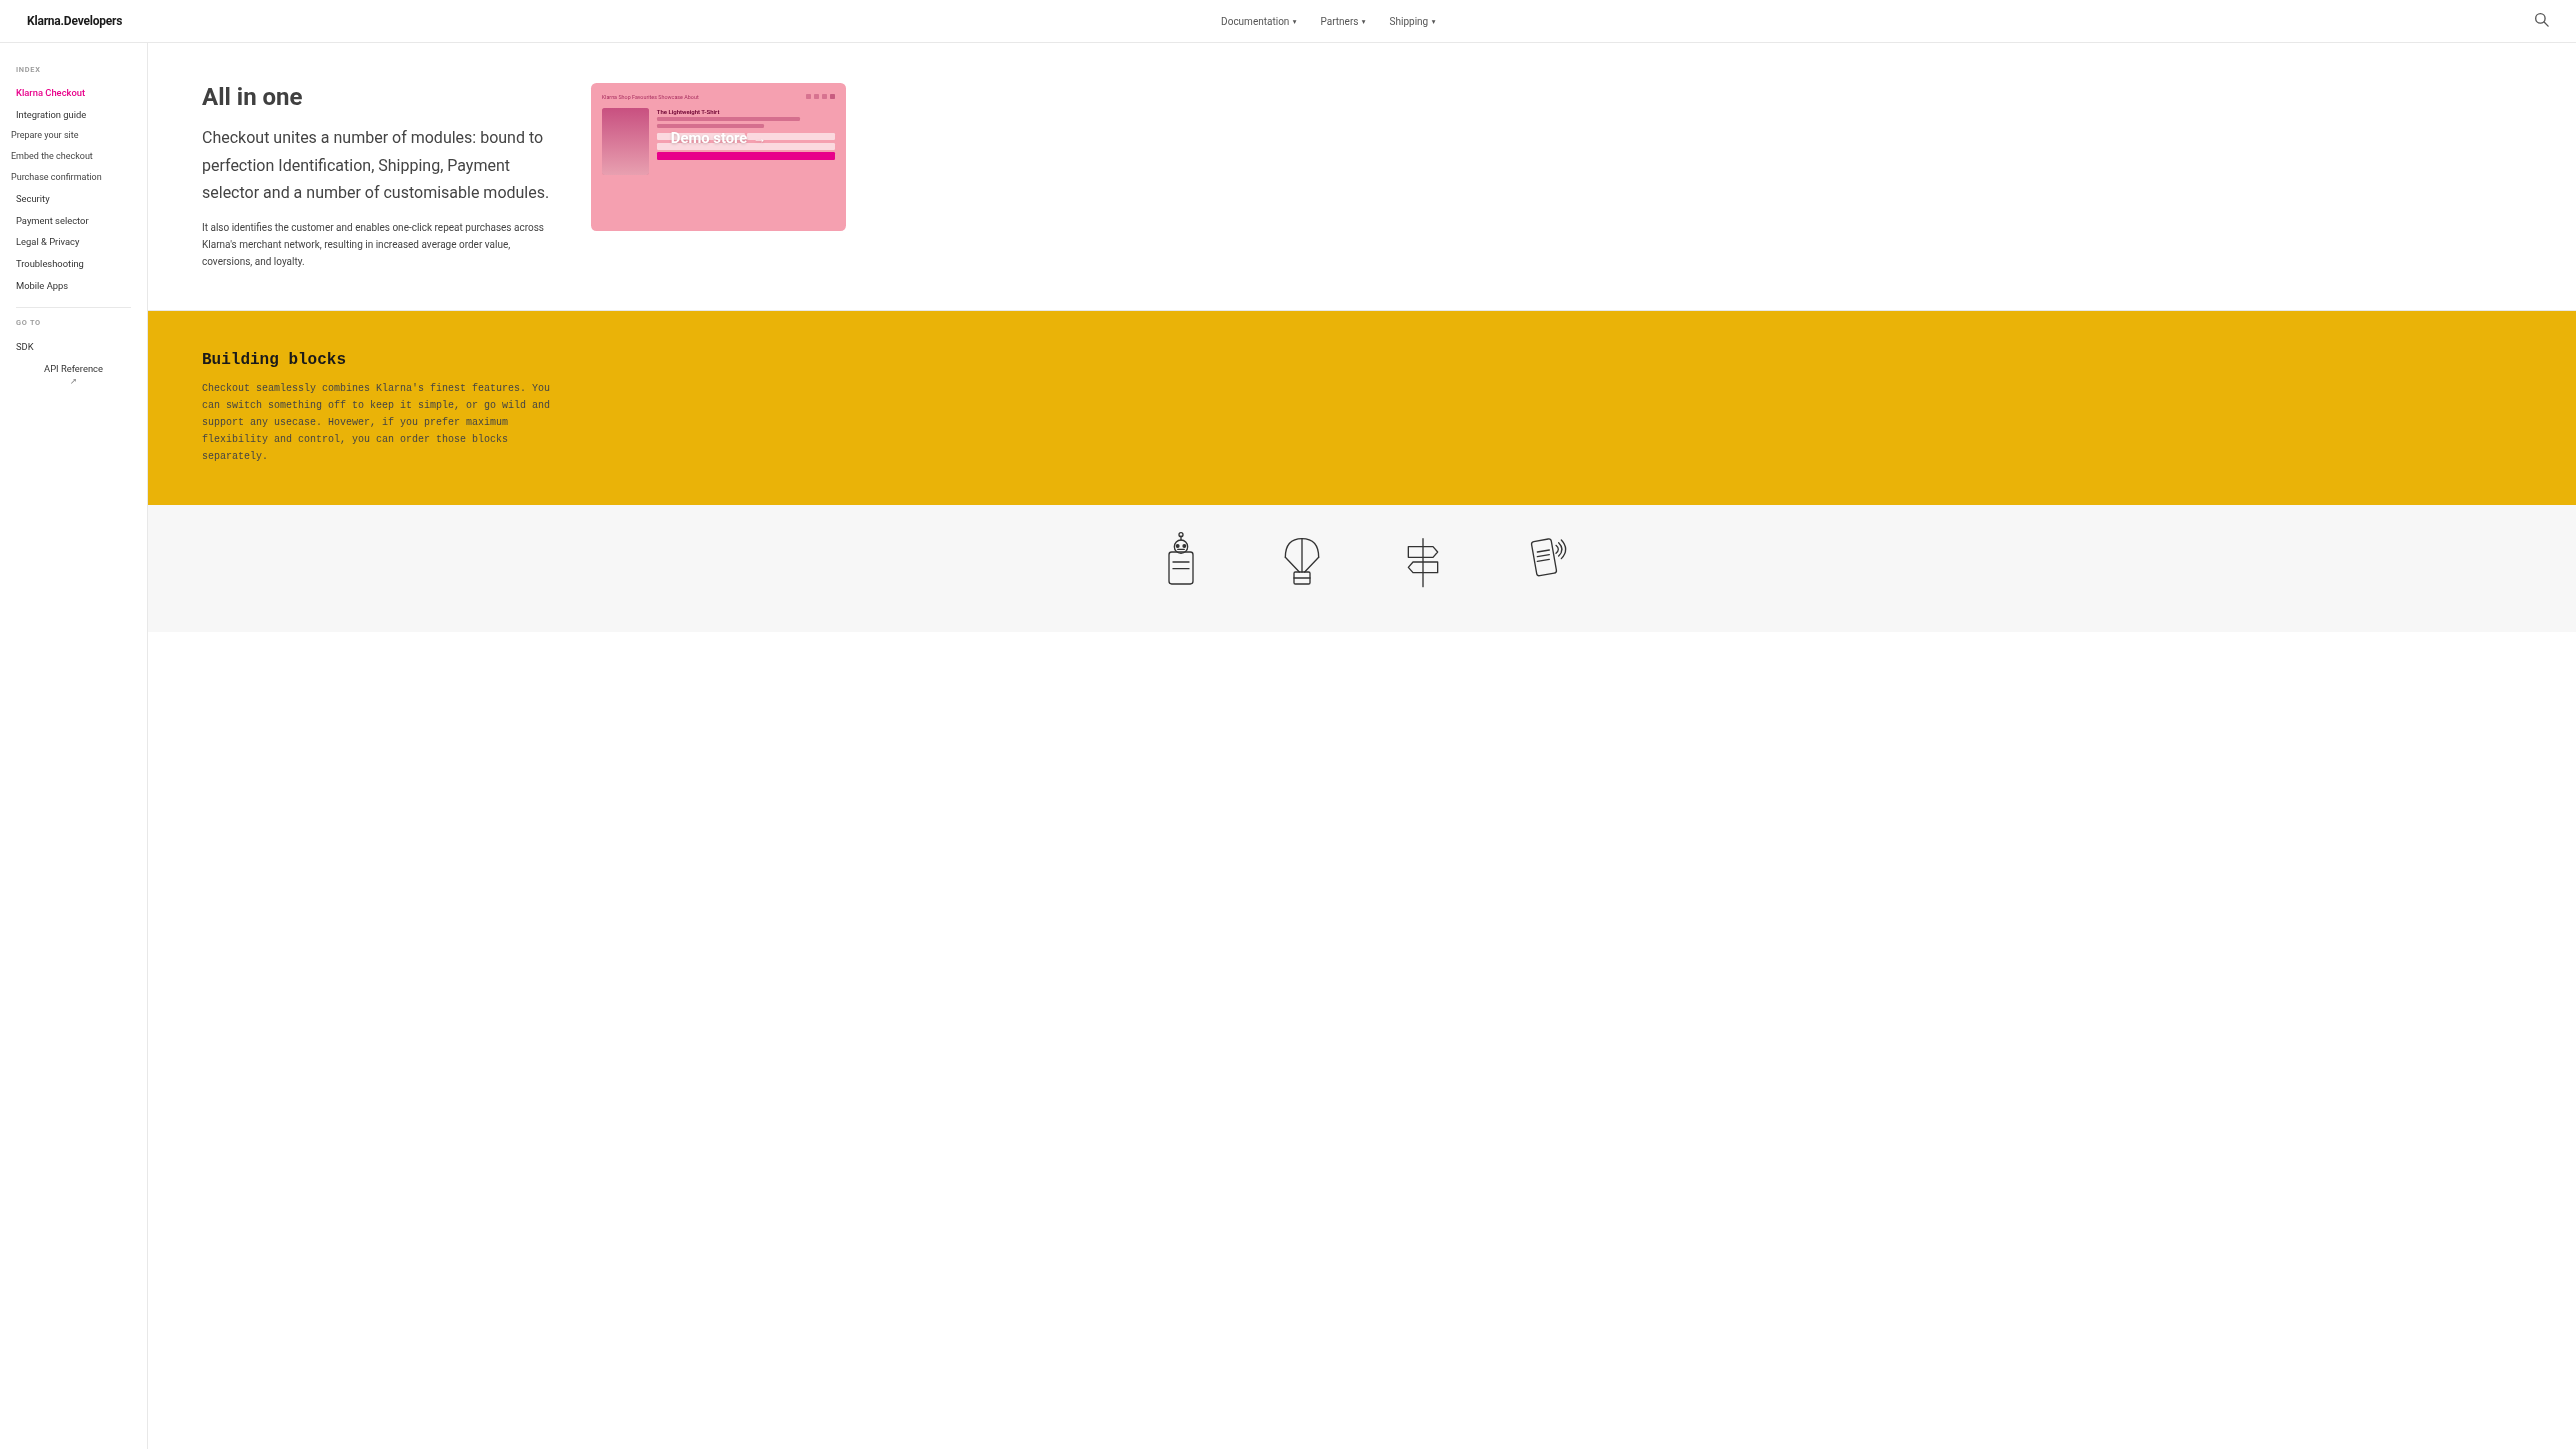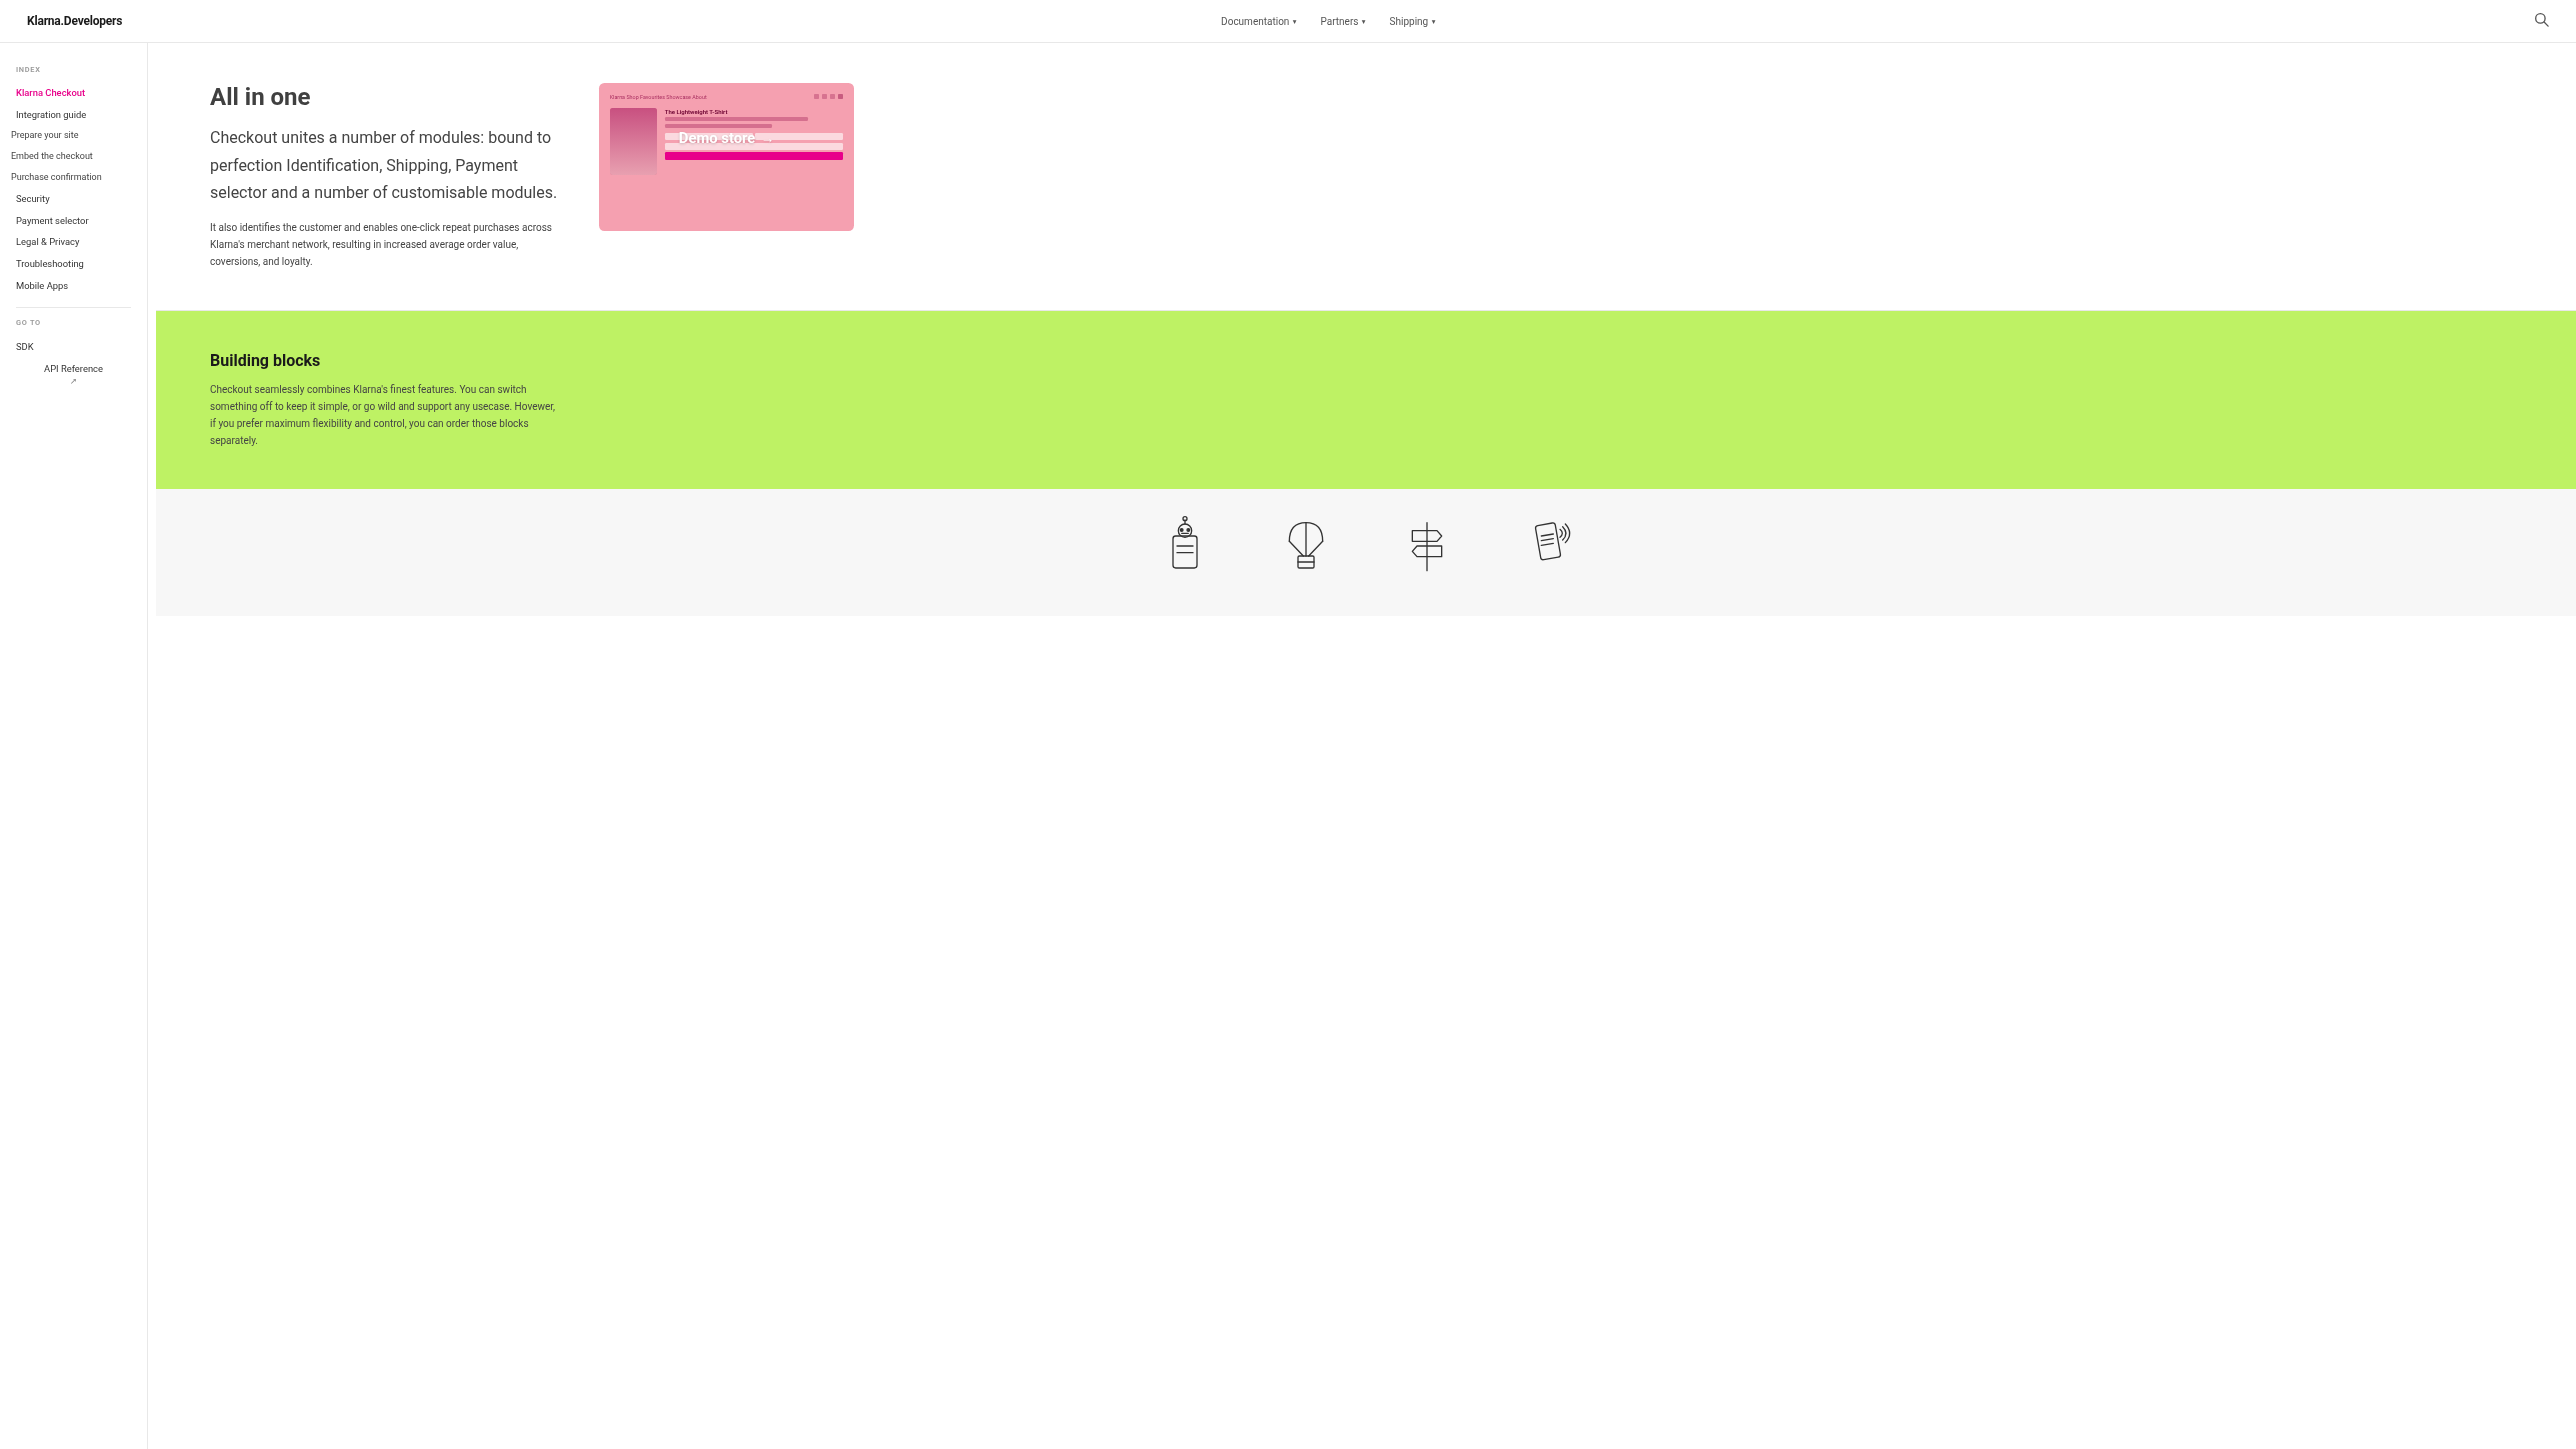--- a/index.html
+++ b/index.html
@@ -48,21 +48,20 @@
     .header-search {
       cursor: pointer;
       color: #555;
       font-size: 13.4px;
     }
 
     
     .layout {
       display: flex;
       min-height: calc(100vh - 43px);
-      gap: 8px;
     }
 
     
     .sidebar {
       width: 148px;
       flex-shrink: 0;
       border-right: 0.7px solid #e8e8e8;
       padding: 21.5px 0;
       position: sticky;
       top: 43px;
@@ -246,22 +245,23 @@
       align-items: center;
       gap: 5.4px;
       text-shadow: 0 0.7px 2.7px rgba(0,0,0,0.2);
     }
     .demo-store-arrow {
       font-size: 13.4px;
     }
 
     
     .blocks-section {
-      background: #bef264;
+      background: #eab308;
       padding: 40px 54px;
+      font-family: Liberation Mono, monospace;
     }
     .blocks-title {
       font-size: 16px;
       font-weight: 700;
       margin-bottom: 10.7px;
     }
     .blocks-desc {
       font-size: 10px;
       line-height: 1.7;
       color: #444;

